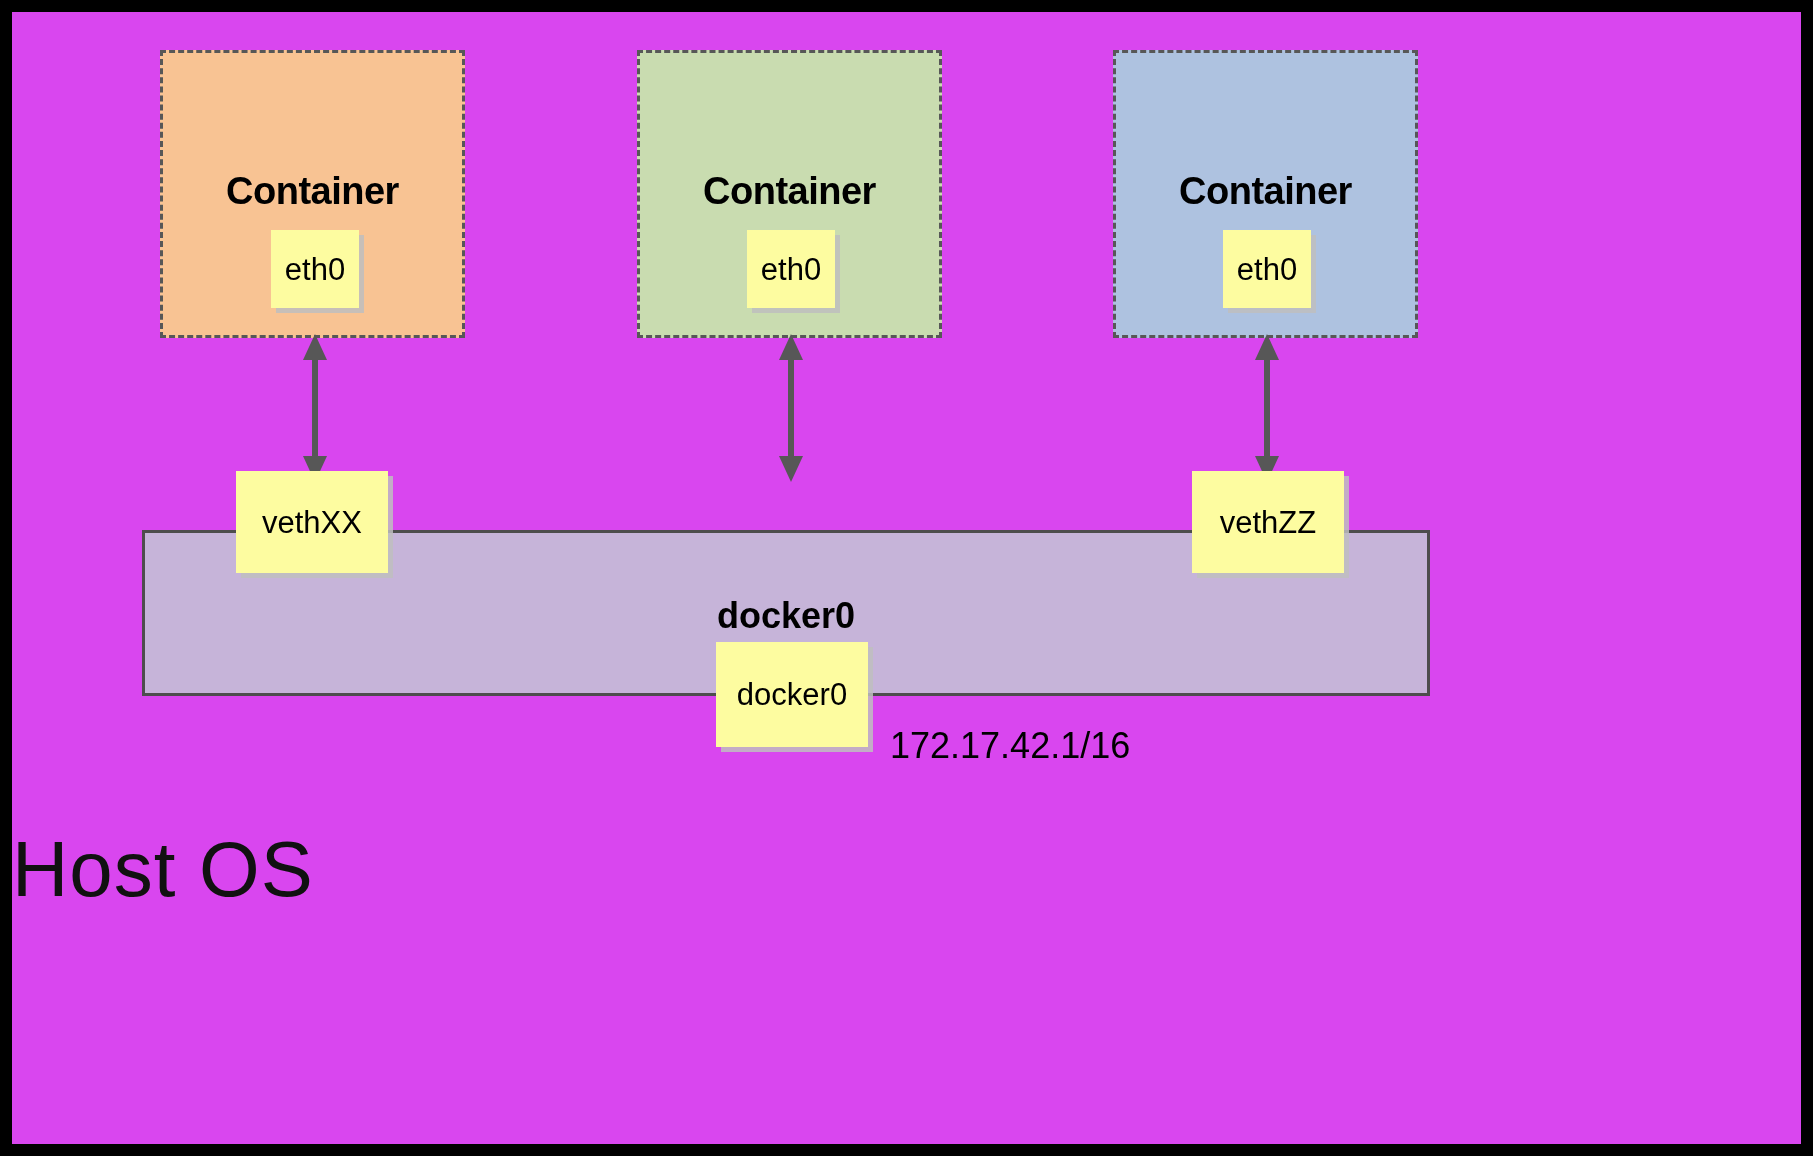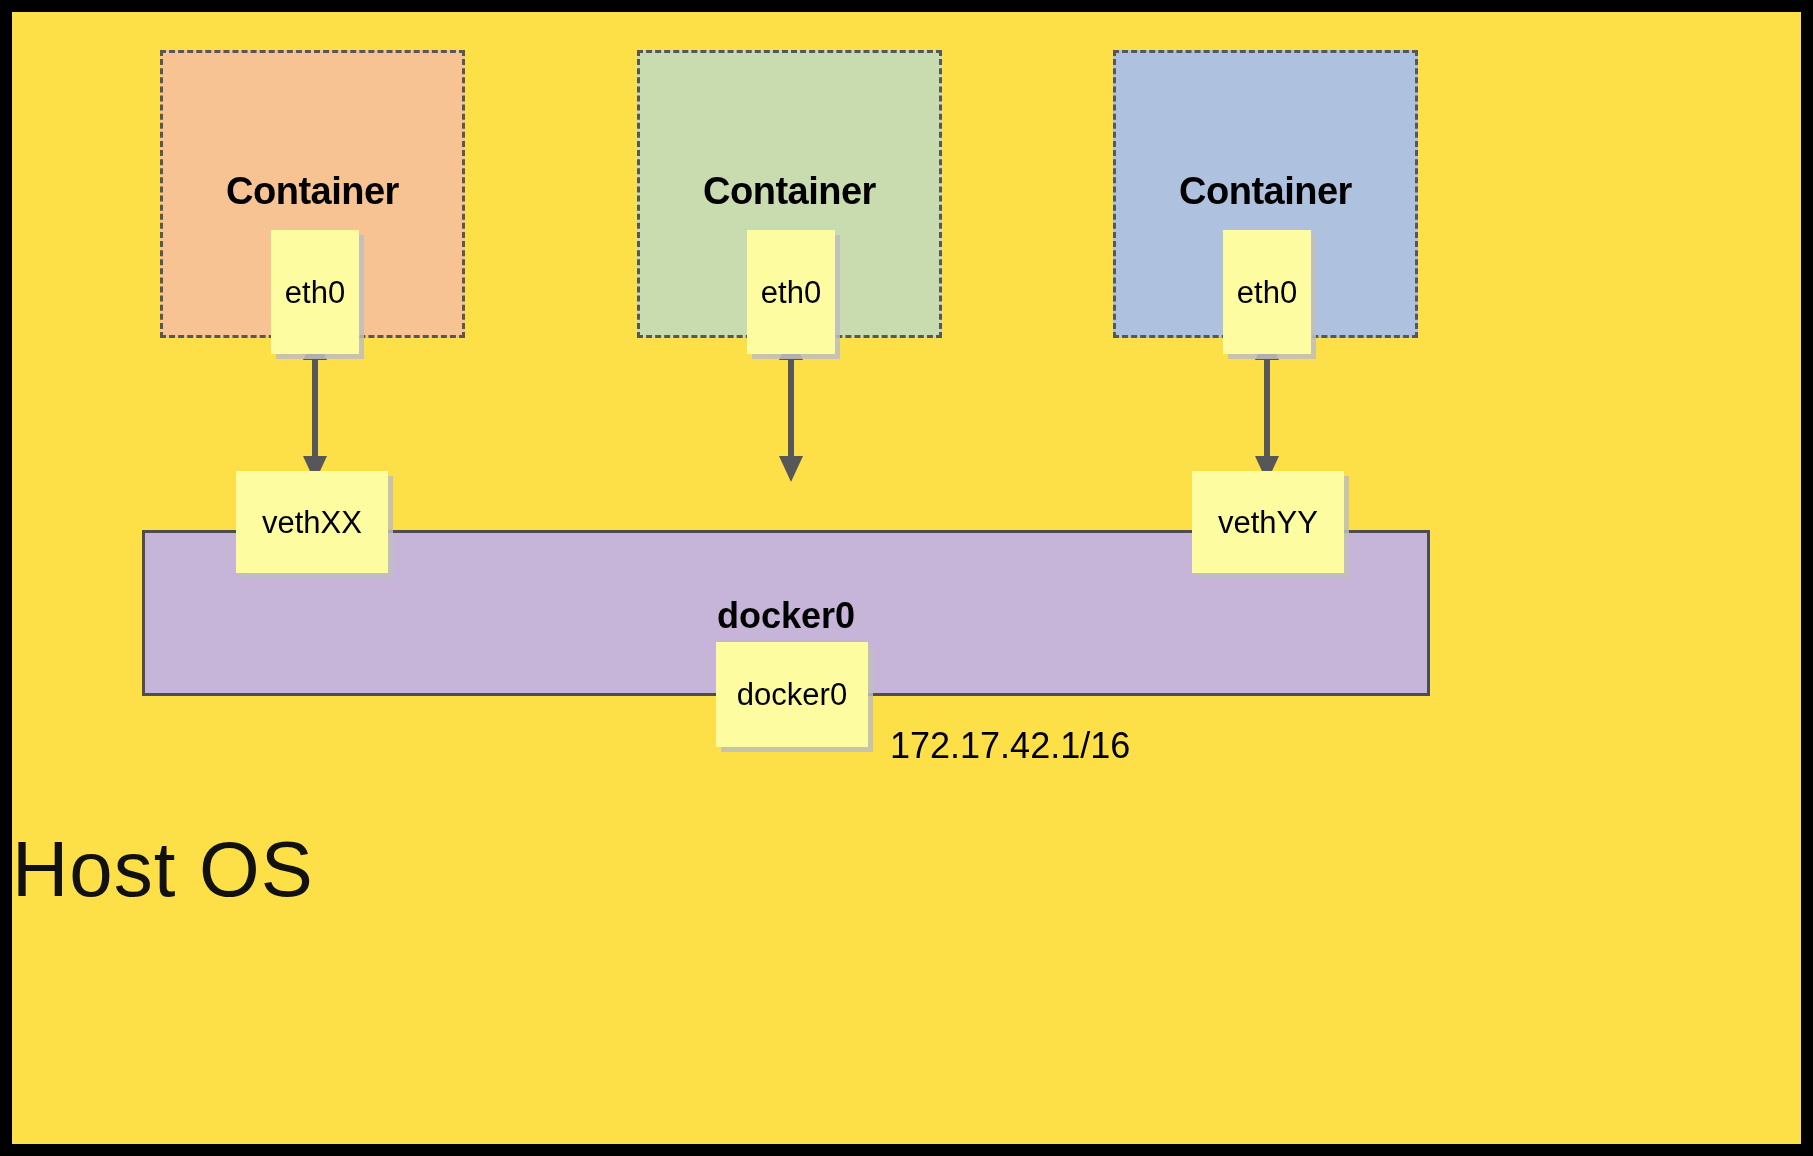--- a/index.html
+++ b/index.html
@@ -20,21 +20,21 @@
     height: 1156px;
     box-sizing: border-box;
     background: #000000;
     padding: 12px;
     overflow: hidden;
   }
   #canvas {
     position: relative;
     width: 100%;
     height: 100%;
-    background: #fde047;
+    background: #d946ef;
     box-sizing: border-box;
     overflow: hidden;
     text-decoration: underline;
   }
 
   
   .container-box {
     position: absolute;
     box-sizing: border-box;
     border: 3px dashed #575757;
@@ -72,21 +72,21 @@
   }
   .ybox-label {
     font-size: 31px;
     line-height: 1;
     white-space: nowrap;
   }
 
   
   .eth-box {
     width: 88px;
-    height: 124px;
+    height: 78px;
     top: 218px;
   }
   .eth-box.e0 { left: 259px; }
   .eth-box.e1 { left: 735px; }
   .eth-box.e2 { left: 1211px; }
 
   
   .veth-box {
     width: 152px;
     height: 102px;
@@ -209,21 +209,21 @@
     </svg>
 
     <div id="docker-bar">
       <div id="docker-bar-label">docker0</div>
     </div>
 
     <div class="ybox veth-box v0">
       <span class="ybox-label">vethXX</span>
     </div>
     <div class="ybox veth-box v2">
-      <span class="ybox-label">vethYY</span>
+      <span class="ybox-label">vethZZ</span>
     </div>
 
     <div class="ybox docker-box">
       <span class="ybox-label">docker0</span>
     </div>
 
     <div id="ip-text">172.17.42.1/16</div>
 
     <div id="host-os">Host OS</div>
 

